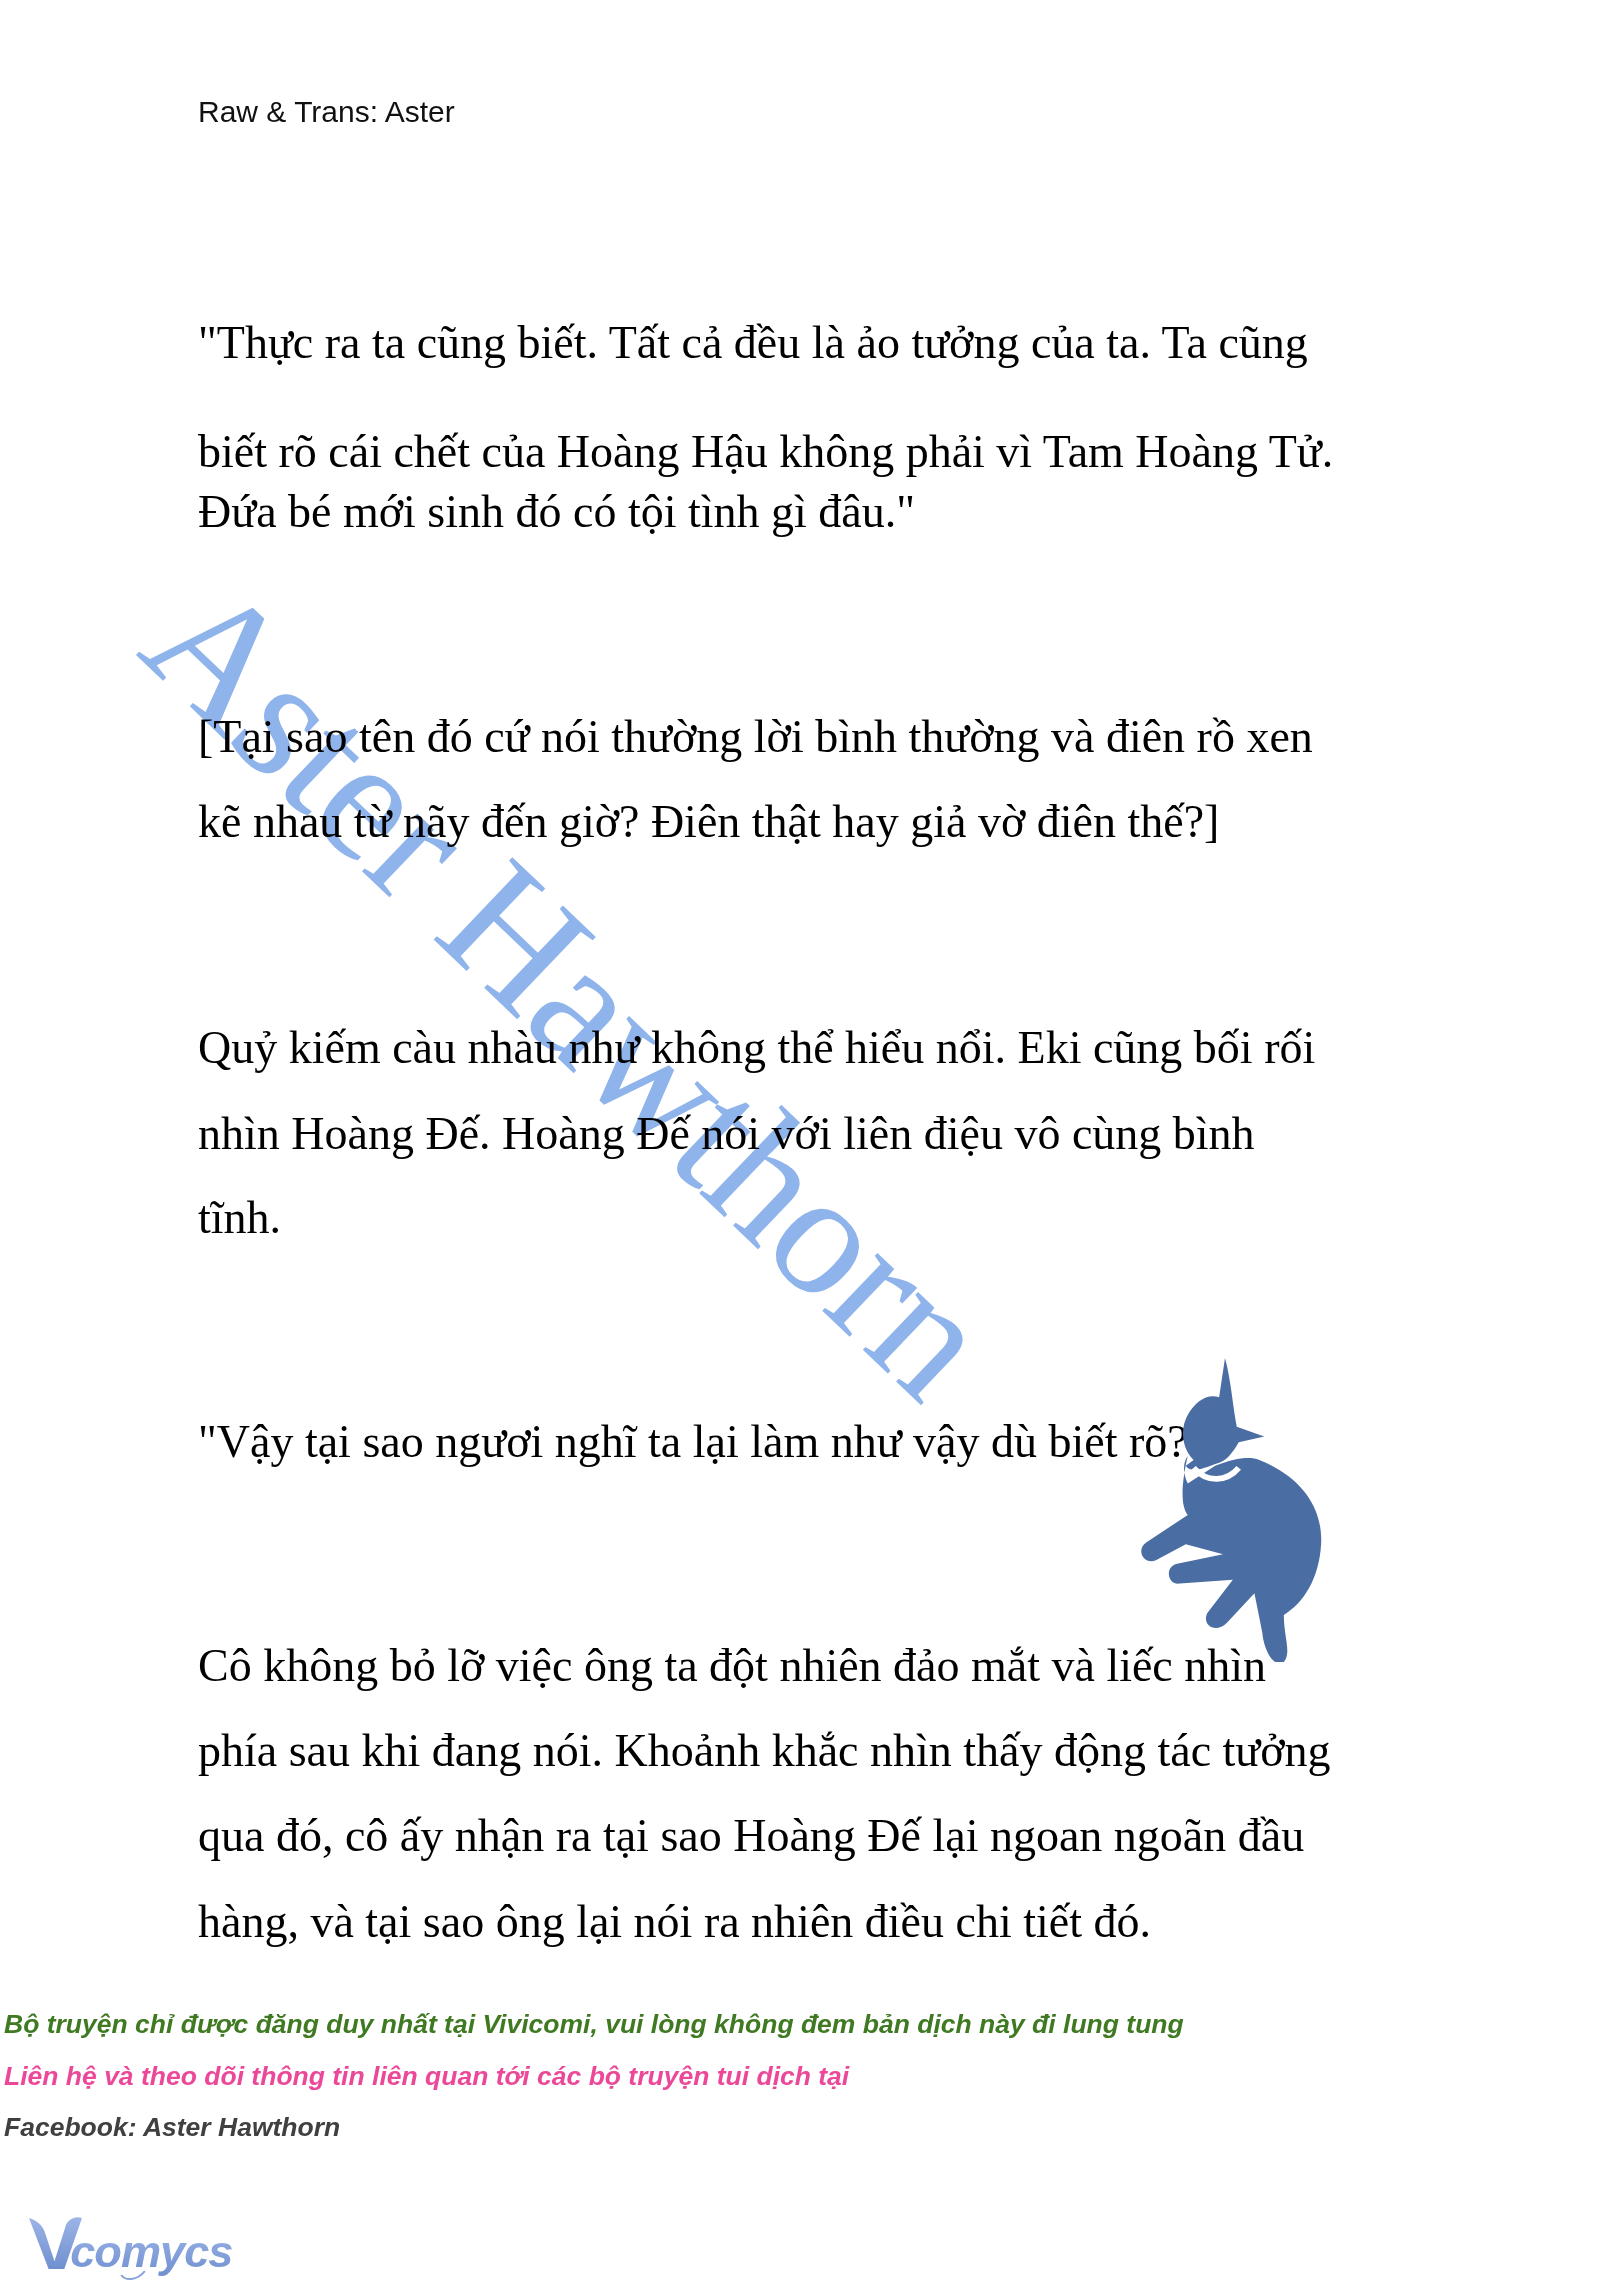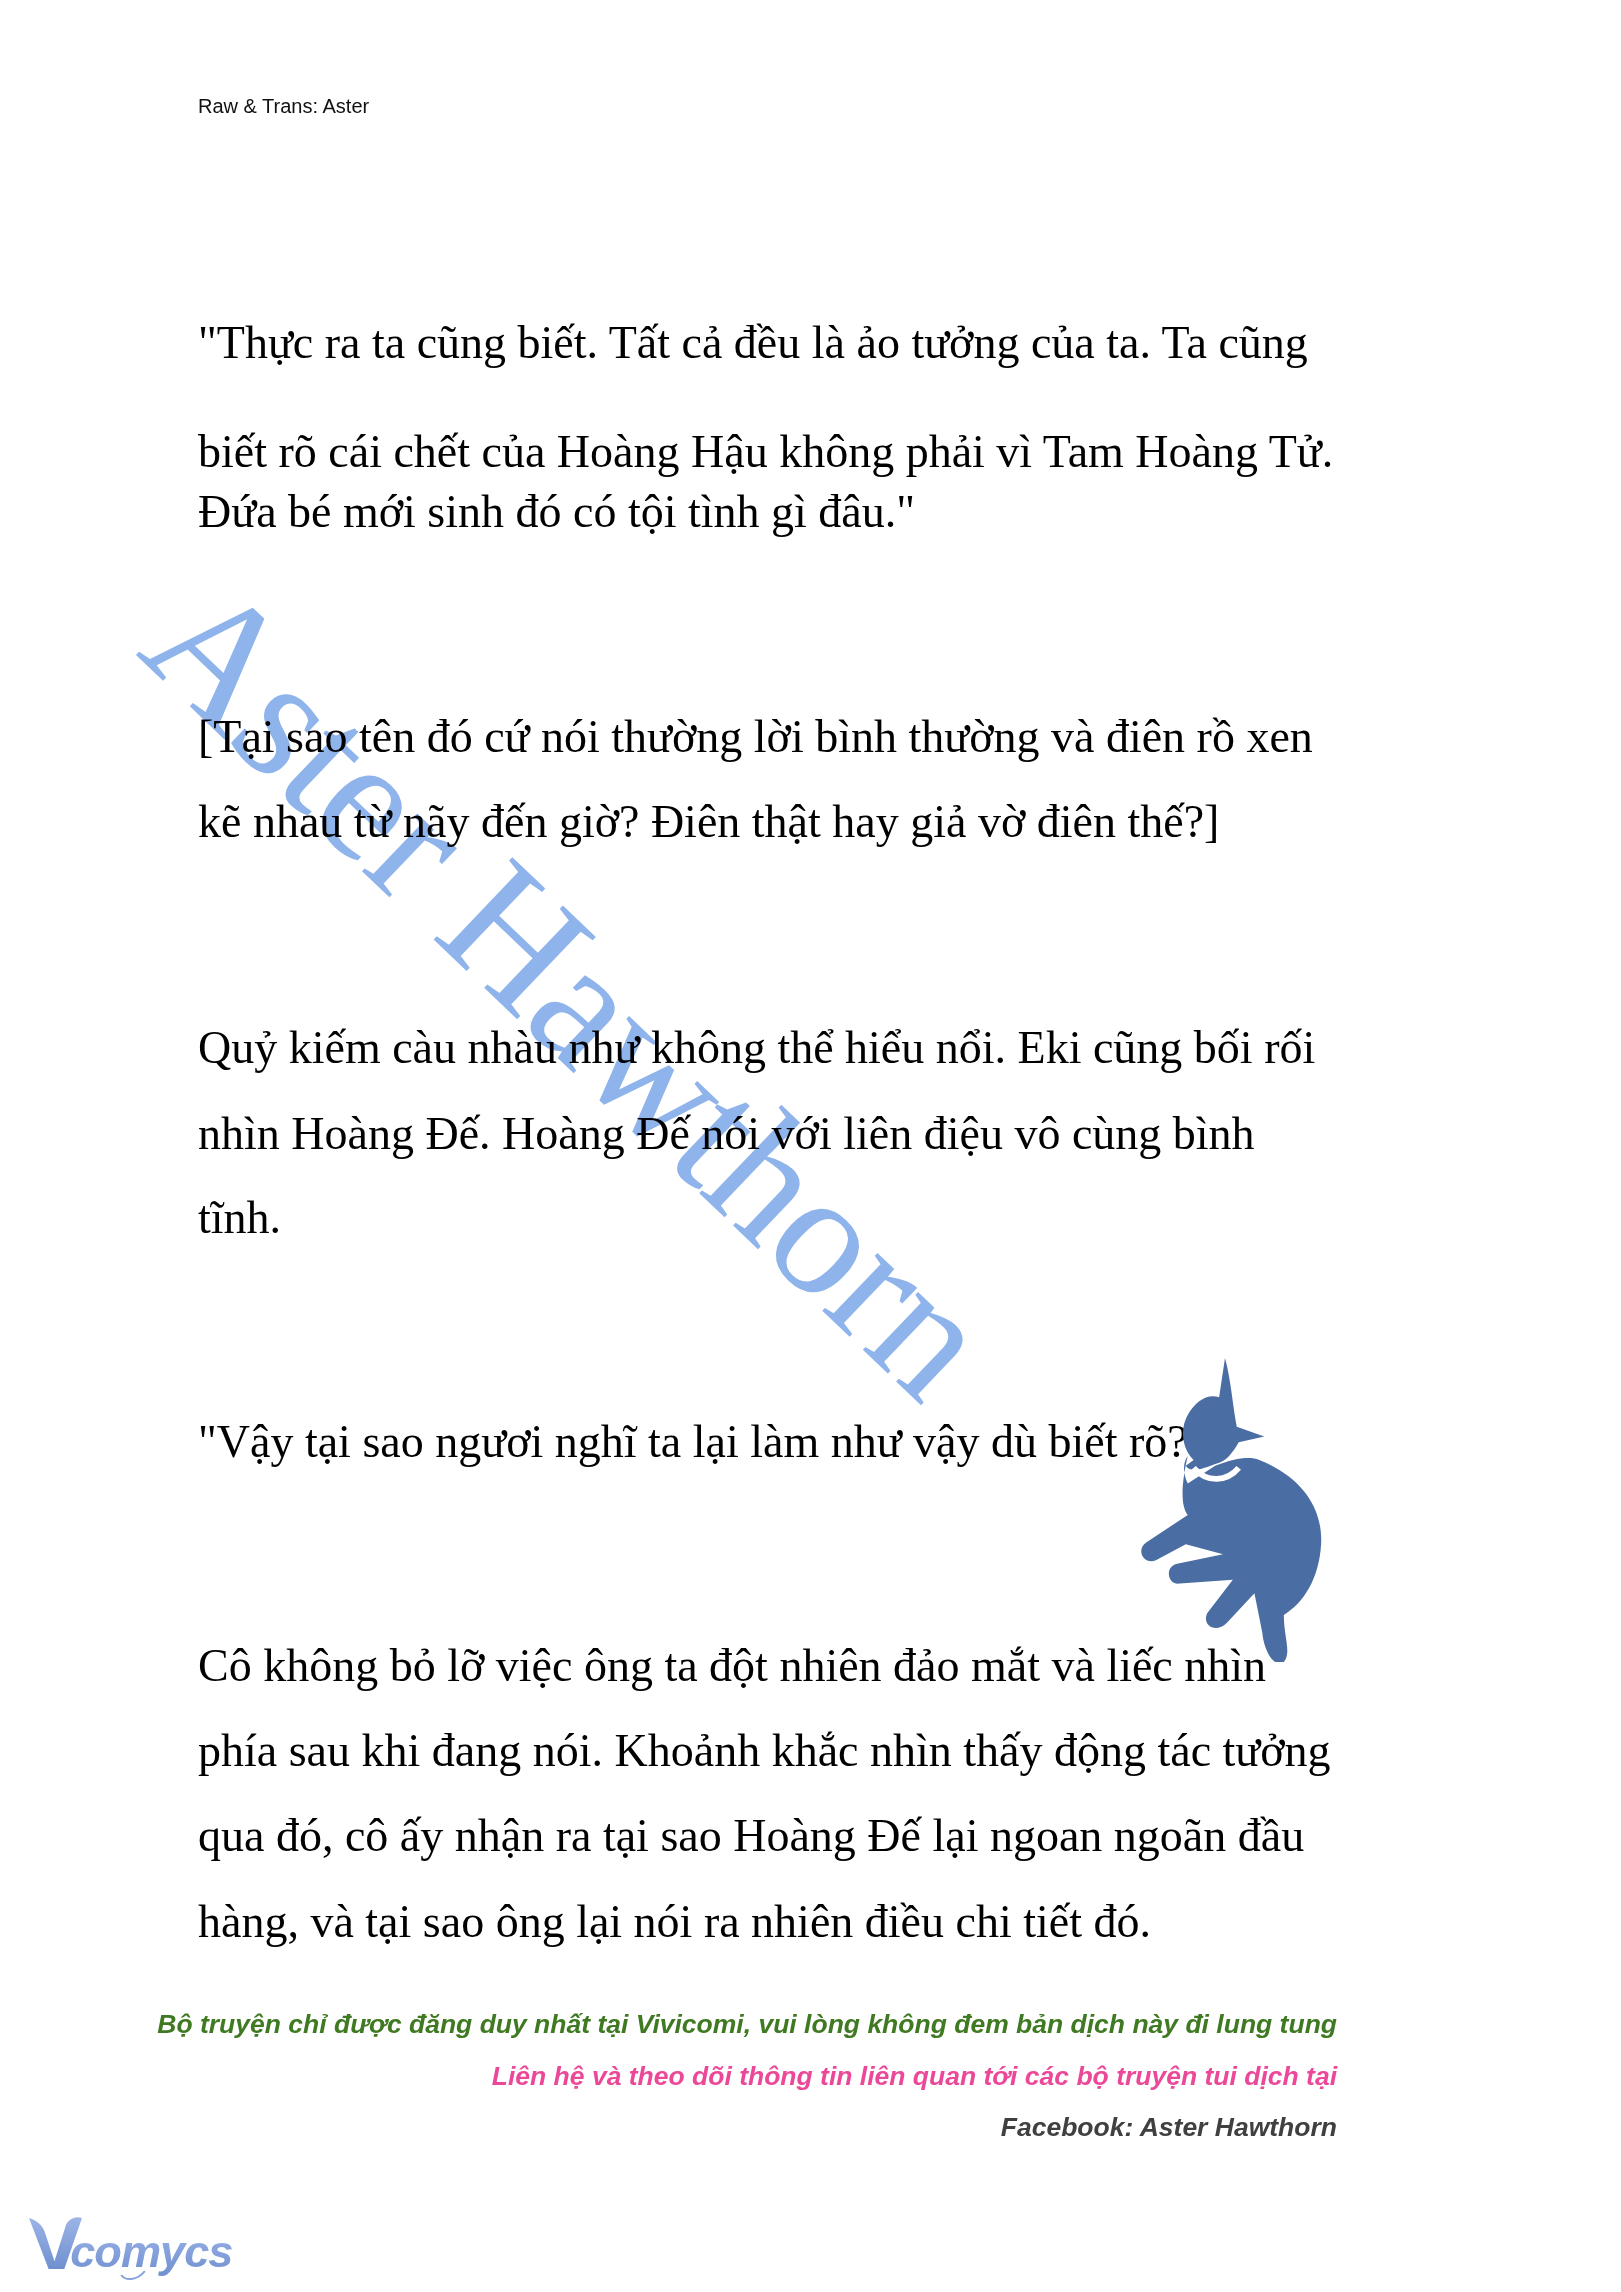--- a/index.html
+++ b/index.html
@@ -1,35 +1,35 @@
 <!DOCTYPE html>
 <html><head>
 <meta charset="utf-8">
 <style>
   html, body { margin:0; padding:0; background:#ffffff; }
   body { width:1621px; height:2293px; position:relative; overflow:hidden; }
   .header {
     position:absolute; left:198px; top:95px;
-    font-family:"Liberation Sans", sans-serif; font-size:20px; color:#111;
+    font-family:"Liberation Sans", sans-serif; font-size:30px; color:#111;
     white-space:nowrap;
   }
   .line {
     position:absolute; left:198px;
     font-family:"Liberation Serif", serif; font-size:46px; color:#000;
     white-space:nowrap; line-height:1; z-index:2;
   }
   .watermark {
     position:absolute; left:235px; top:549px;
     transform-origin:0 0; transform:rotate(43.7deg);
     font-family:"Liberation Serif", serif; font-size:174px; color:#8fb4ec;
     white-space:nowrap; line-height:1; z-index:1; letter-spacing:-2px;
   }
   .cat { position:absolute; left:1117px; top:1358px; width:216px; height:304px; z-index:3; }
   .footer-line {
-    position:absolute; left:12px; width:1325px; text-align:right;
+    position:absolute; left:4px; width:1325px; text-align:left;
     font-family:"Liberation Sans", sans-serif; font-weight:bold; font-style:italic;
     font-size:26.5px; white-space:nowrap; line-height:1;
   }
   .logo { position:absolute; left:27.4px; top:2210px; width:216px; height:74px; }
 </style>
 </head>
 <body>
 
 <div class="header">Raw &amp; Trans: Aster</div>
 

